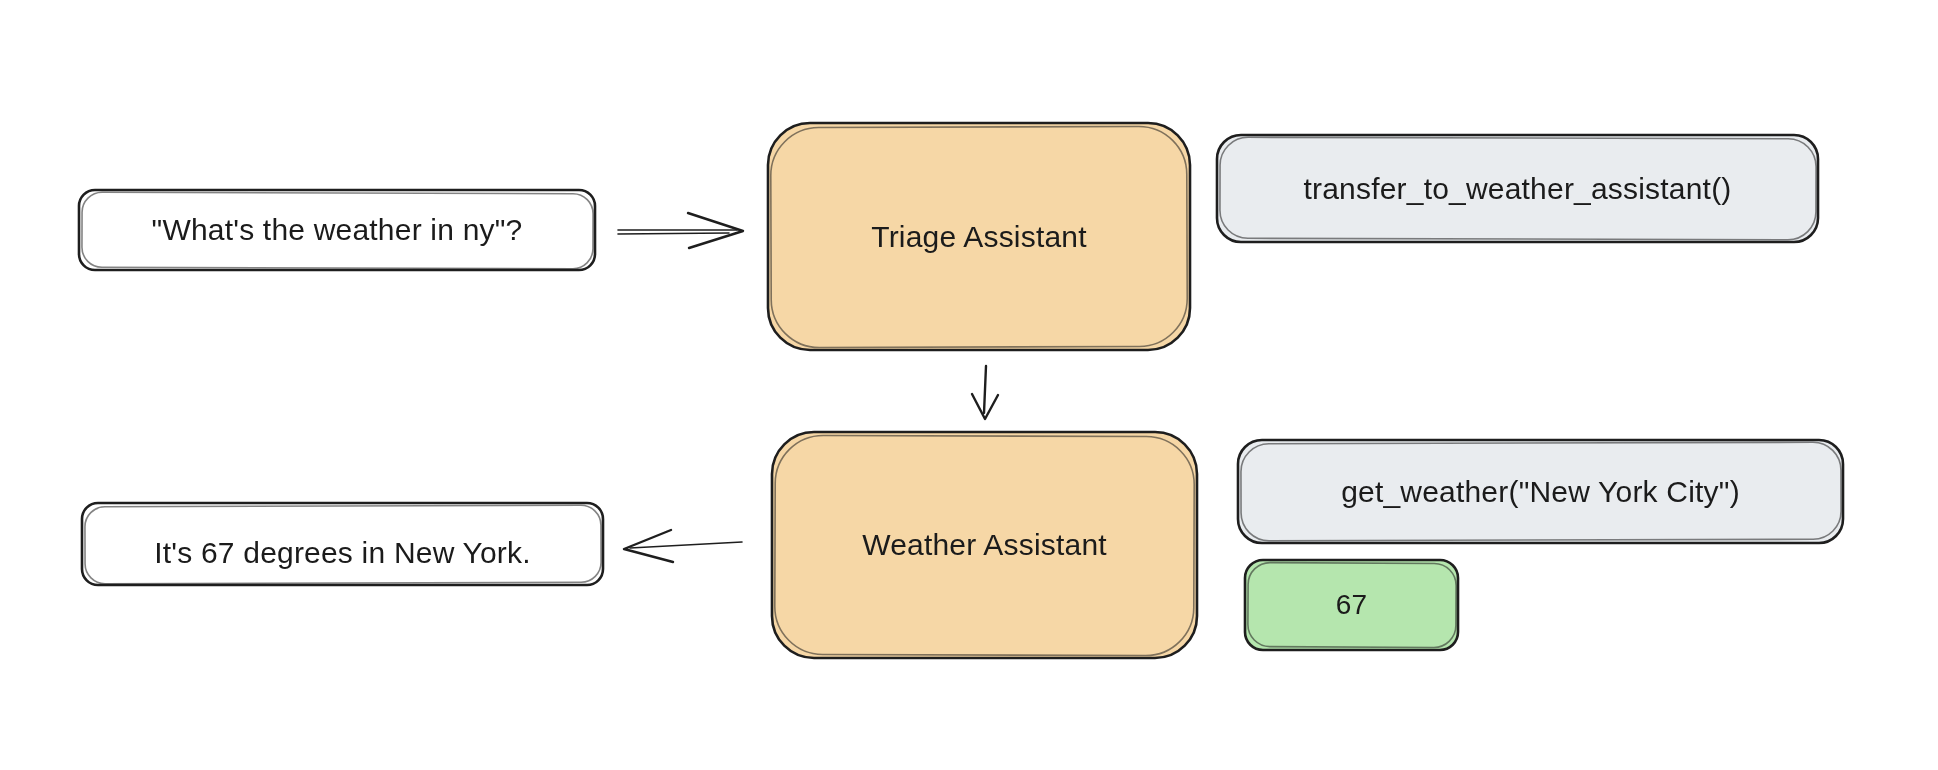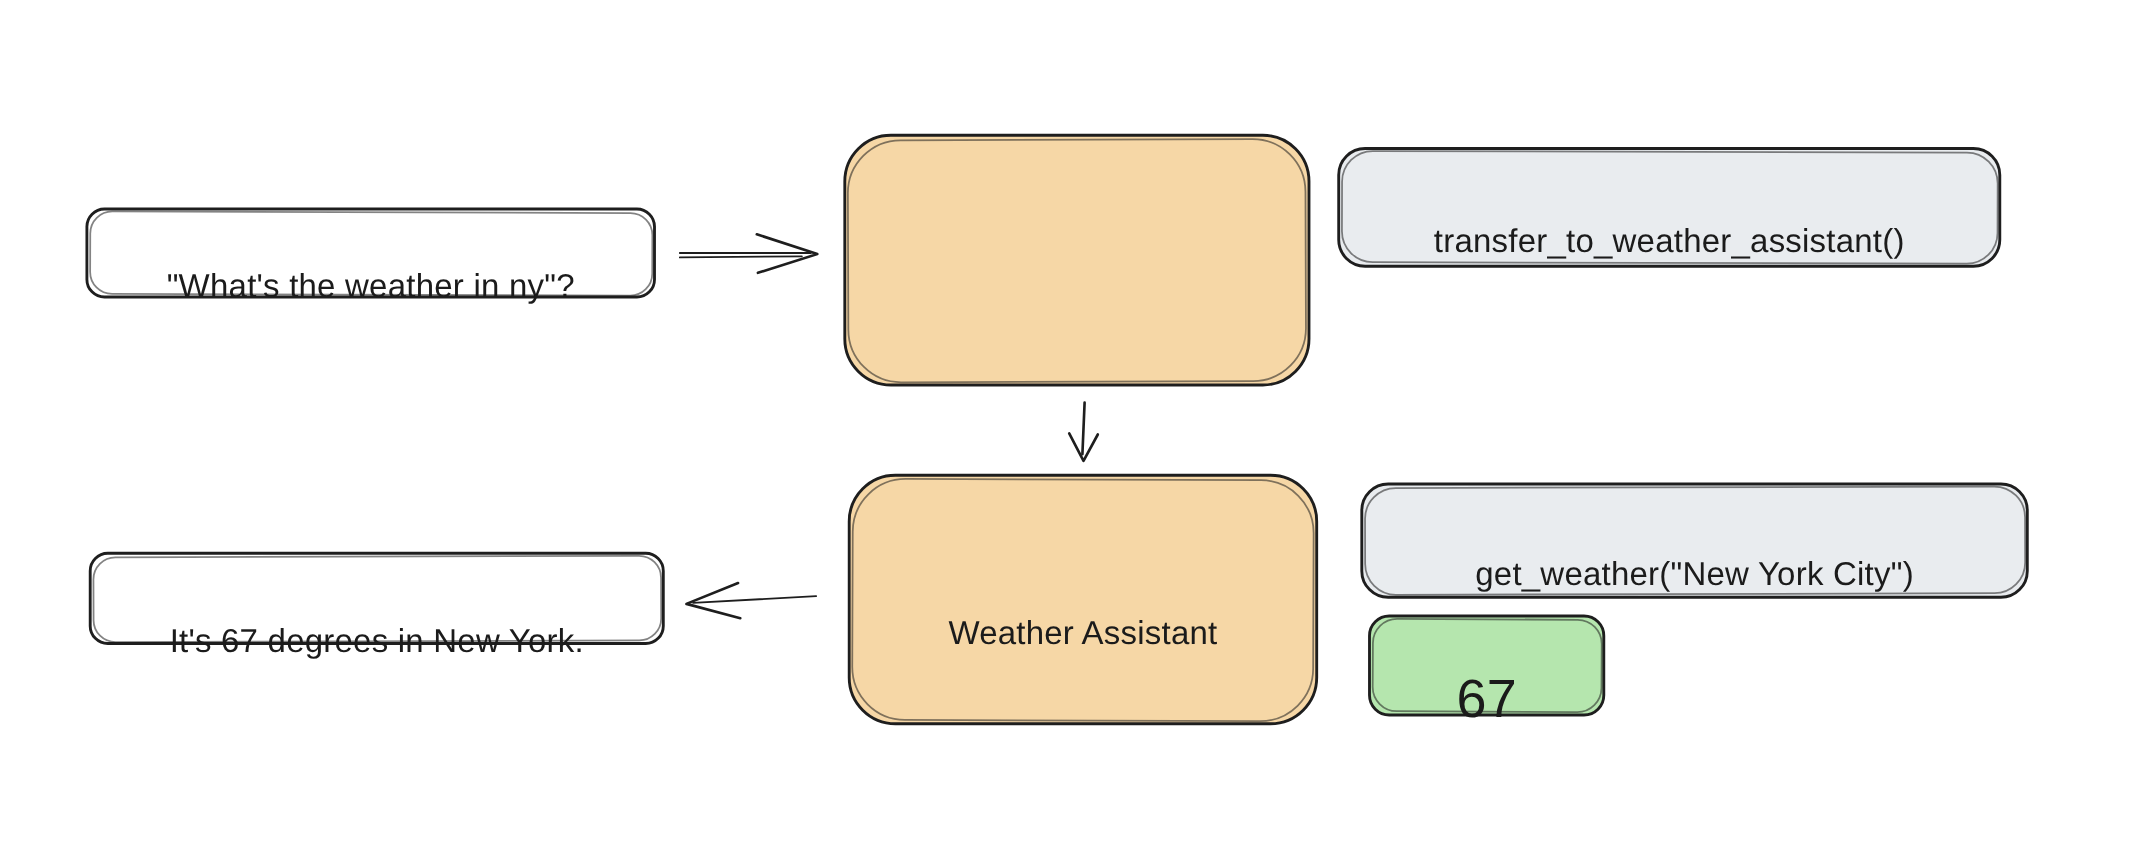--- a/index.html
+++ b/index.html
@@ -15,28 +15,27 @@
   .box-main { stroke-width:2.6px; }
   .box-resketch { fill:none; stroke-width:1.6px; opacity:0.55; }
   .arrow { fill:none; stroke-width:2.4px; stroke-linecap:round; stroke-linejoin:round; }
   .arrow-thin { fill:none; stroke-width:1.6px; stroke-linecap:round; }
   .label {
     position:absolute;
     display:flex; align-items:center; justify-content:center;
     color:#1b1b1b; font-size:30px; letter-spacing:0.2px;
     text-align:center; white-space:nowrap;
     pointer-events:none;
-    margin-top:31px;
   }
   .label-user     { left:79px;   top:190px; width:516px; height:80px;  }
   .label-triage   { left:768px;  top:123px; width:422px; height:227px; }
   .label-transfer { left:1217px; top:135px; width:601px; height:107px; }
   .label-weather  { left:772px;  top:432px; width:425px; height:226px; }
   .label-getw     { left:1238px; top:440px; width:605px; height:103px; }
-  .label-result   { left:1245px; top:560px; width:213px; height:90px; font-size:49px; }
+  .label-result   { left:1245px; top:560px; width:213px; height:90px; font-size:28px; }
   .label-final    { left:82px;   top:503px; width:521px; height:100px;  }
 </style>
 </head>
 <body>
 
 <div class="canvas">
 
   <svg class="shapes" width="1938" height="770" viewBox="0 0 1938 770">
 
     <g>
@@ -87,20 +86,21 @@
 
     <g>
       <path class="arrow-thin" d="M742 542 L630 548"></path>
       <path class="arrow" d="M671 530 L624 549 L673 562"></path>
     </g>
 
   </svg>
 
   <div class="label label-user">"What's the weather in ny"?</div>
 
+  <div class="label label-triage">Triage Assistant</div>
 
   <div class="label label-transfer">transfer_to_weather_assistant()</div>
 
   <div class="label label-weather">Weather Assistant</div>
 
   <div class="label label-getw">get_weather("New York City")</div>
 
   <div class="label label-result">67</div>
 
   <div class="label label-final">It's 67 degrees in New York.</div>

